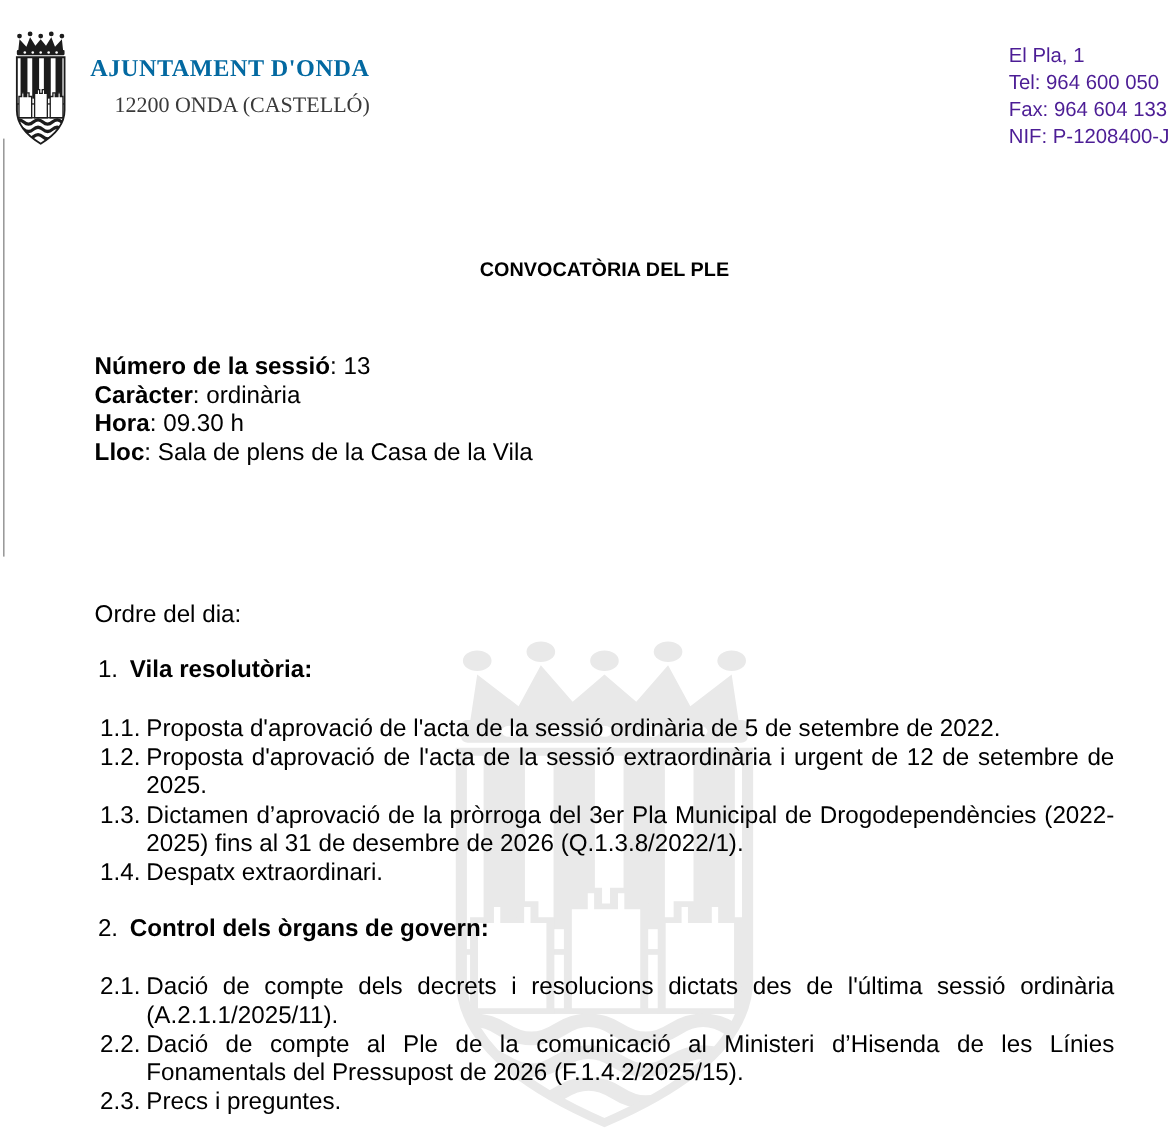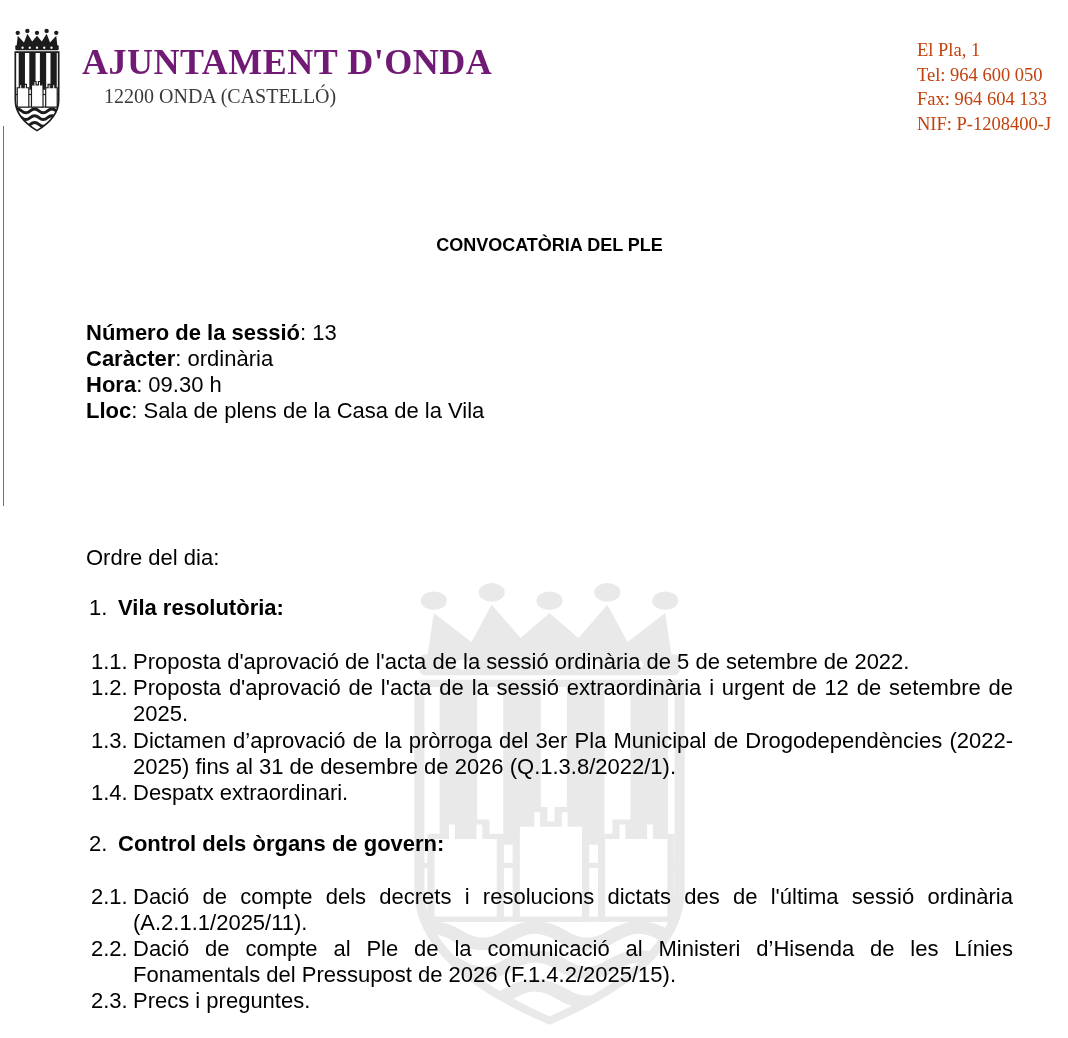--- a/index.html
+++ b/index.html
@@ -11,30 +11,30 @@
   }
   .abs { position:absolute; }
 
   
   .left-line { left:3px; top:126px; width:1px; height:380px; background:#6f6f6f; }
 
   
   .logo { left:8px; top:28px; color:#1c1c1c; }
   .org-name {
     left:82px; top:46px; font-family:"Liberation Serif", serif;
-    font-weight:bold; font-size:36px; line-height:32px; color:#701a75;
+    font-weight:bold; font-size:22px; line-height:32px; color:#0369a1;
     letter-spacing:.5px; white-space:nowrap;
   }
   .org-sub {
     left:82px; top:84px; font-family:"Liberation Serif", serif;
     font-size:20px; line-height:24px; color:#3a3a3a; white-space:nowrap;margin-left:22px;
   }
   .contact {
-    left:917px; top:38px; font-family:Liberation Serif, serif;
-    font-size:18.5px; line-height:24.5px; color:#c2410c; white-space:nowrap;
+    left:917px; top:38px; font-family:Liberation Sans, sans-serif;
+    font-size:18.5px; line-height:24.5px; color:#4c1d95; white-space:nowrap;
   }
 
   
   .watermark { left:376px; top:580px; color:#e9e9e9; z-index:0; }
 
   .content { position:absolute; inset:0; z-index:1; }
 
   .doc-title {
     left:86px; top:232px; width:927px; text-align:center;
     font-weight:bold; font-size:18px; line-height:27px;

